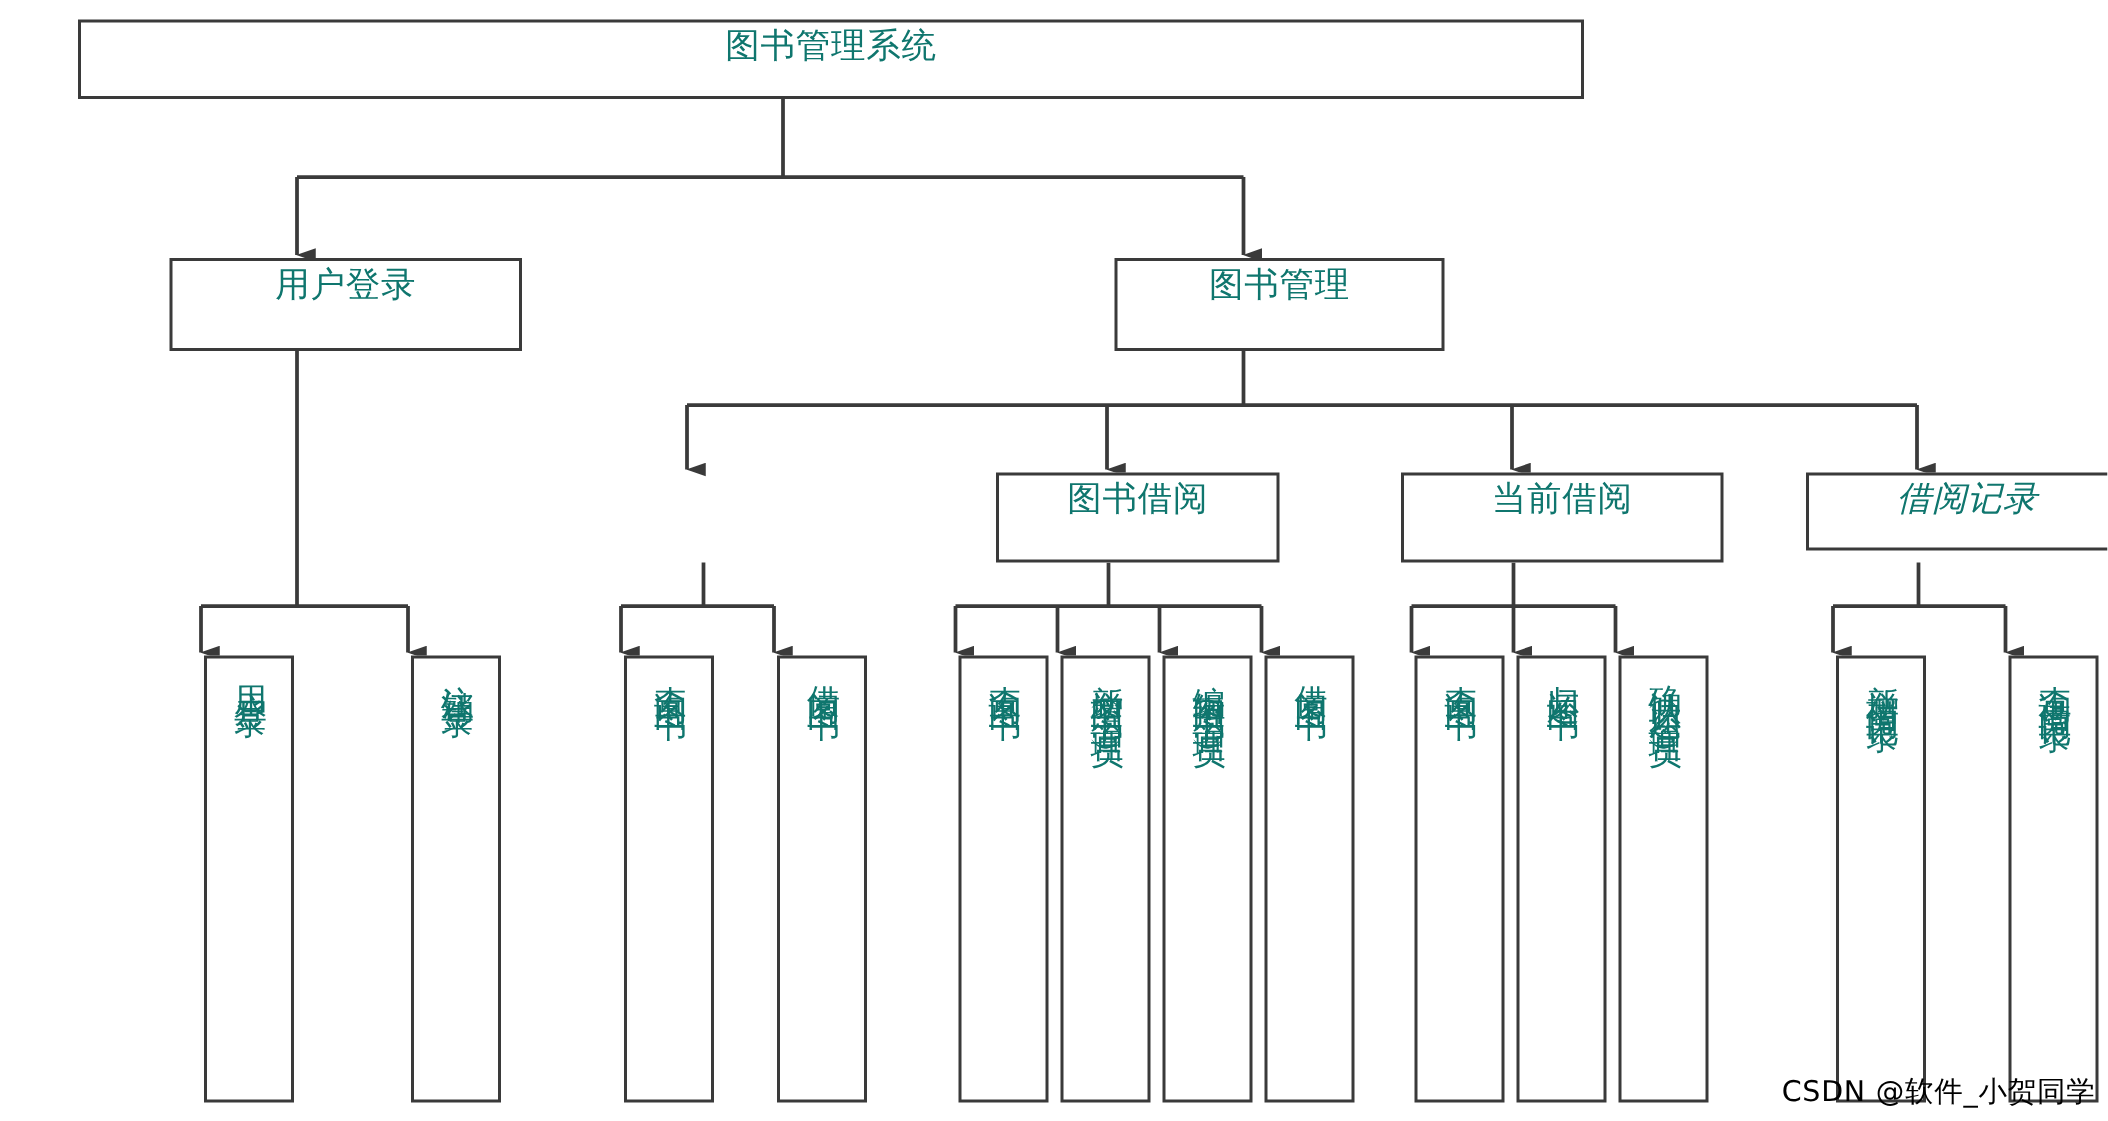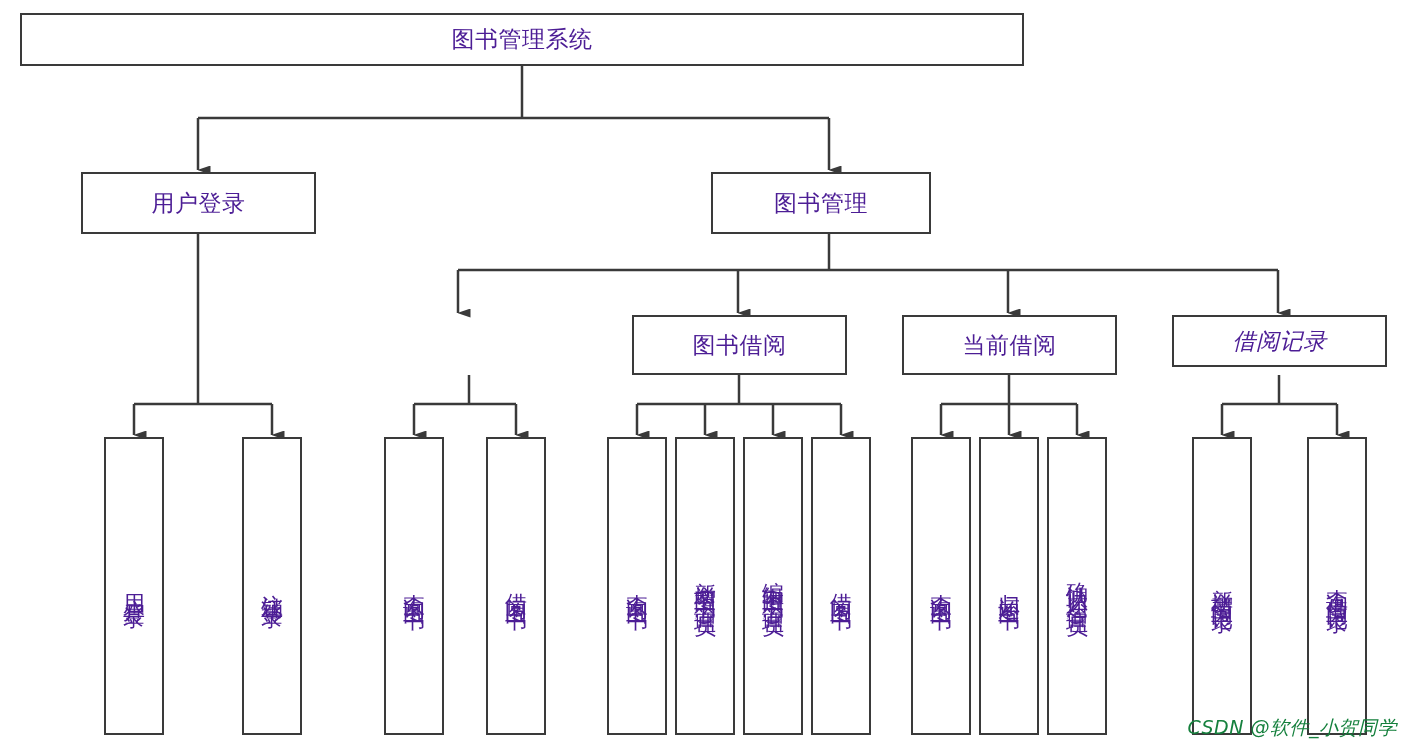--- a/index.html
+++ b/index.html
@@ -24,23 +24,24 @@
     width: 1405px;
     height: 747px;
     pointer-events: none;
   }
   .node {
     position: absolute;
     box-sizing: border-box;
     border: 2.5px solid #3a3a3a;
     background: #ffffff;
     display: flex;
-    align-items: center;
+    align-items: flex-start;
     justify-content: center;
-    color: #4c1d95;
+    color: #0f766e;
+    margin-left: 32px;
   }
   .node.h {
     
     font-size: 23px;
     letter-spacing: 0.5px;
   }
   .node.v {
     
     font-size: 22px;
   }
@@ -50,24 +51,23 @@
     letter-spacing: 5px;
     line-height: 1;
     white-space: nowrap;
     text-align: center;
   }
   .watermark {
     position: absolute;
     right: 8px;
     bottom: 6px;
     font-size: 19px;
-    color: #15803d;
+    color: #000000;
     letter-spacing: 0.5px;
     white-space: nowrap;
-    font-style: italic;
   }
 </style>
 </head>
 <body>
 
 <div id="canvas">
 
   <svg class="wires" viewBox="0 0 1405 747">
     <defs>
       <marker id="arr" markerWidth="11" markerHeight="13" refX="4.5" refY="12.5" orient="auto" markerUnits="userSpaceOnUse">
@@ -122,21 +122,21 @@
     <span>图书管理系统</span>
   </div>
 
   <div class="node h" style="left:81px; top:172px; width:235px; height:62px;">
     <span>用户登录</span>
   </div>
   <div class="node h" style="left:711px; top:172px; width:220px; height:62px;">
     <span>图书管理</span>
   </div>
 
-  <div class="node h" style="left:632px; top:315px; width:215px; height:60px;">
+  <div class="node h" style="left:632px; top:315px; width:189px; height:60px;">
     <span>图书借阅</span>
   </div>
   <div class="node h" style="left:902px; top:315px; width:215px; height:60px;">
     <span>当前借阅</span>
   </div>
   <div class="node h" style="left:1172px; top:315px; width:215px; height:52px;font-style:italic;">
     <span>借阅记录</span>
   </div>
 
   <div class="node v" style="left:104px; top:437px; width:60px; height:298px;">

